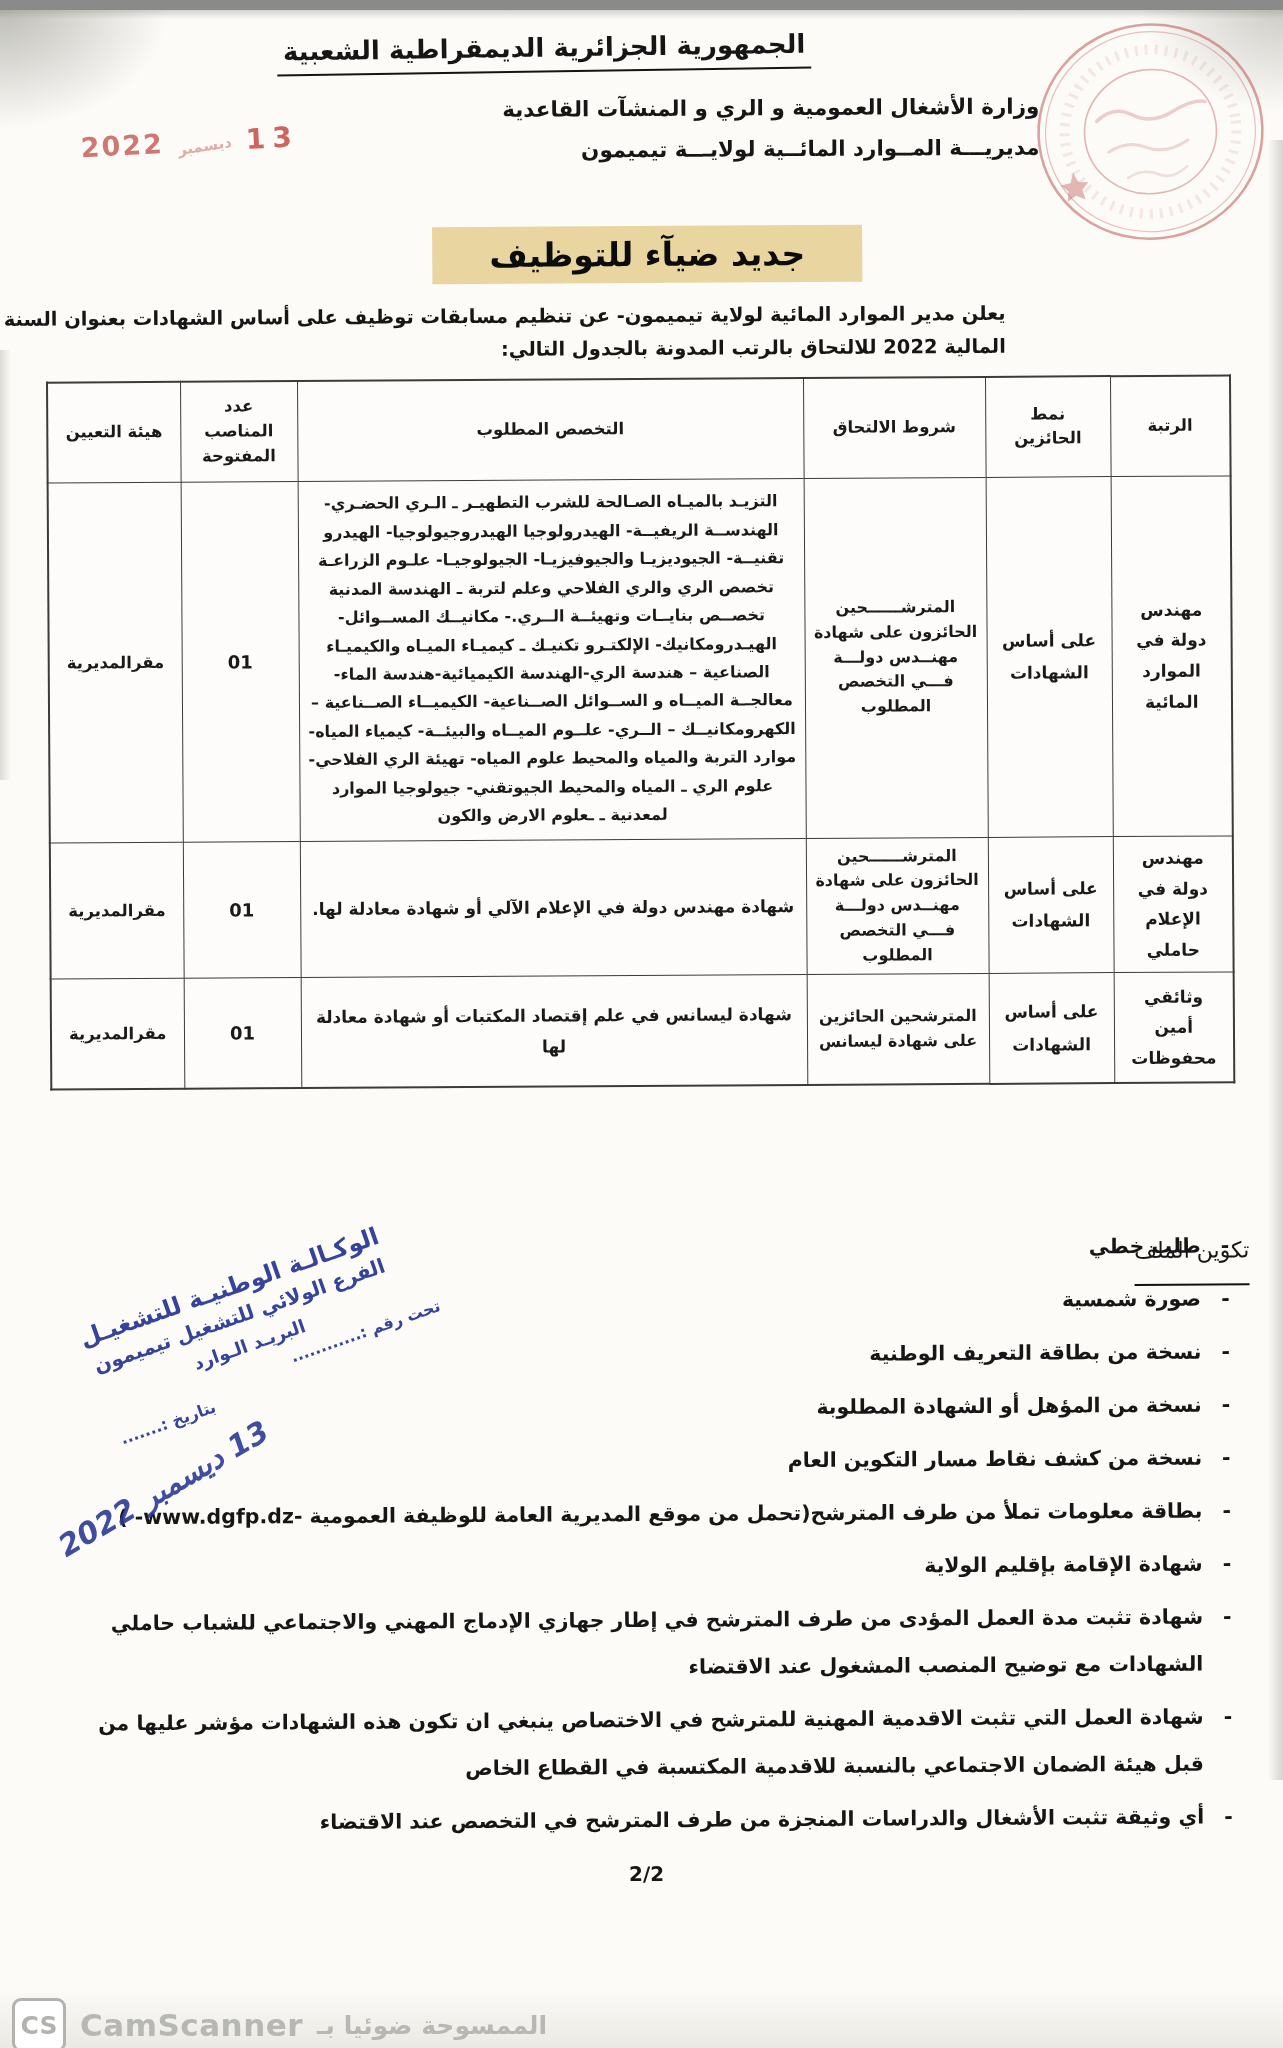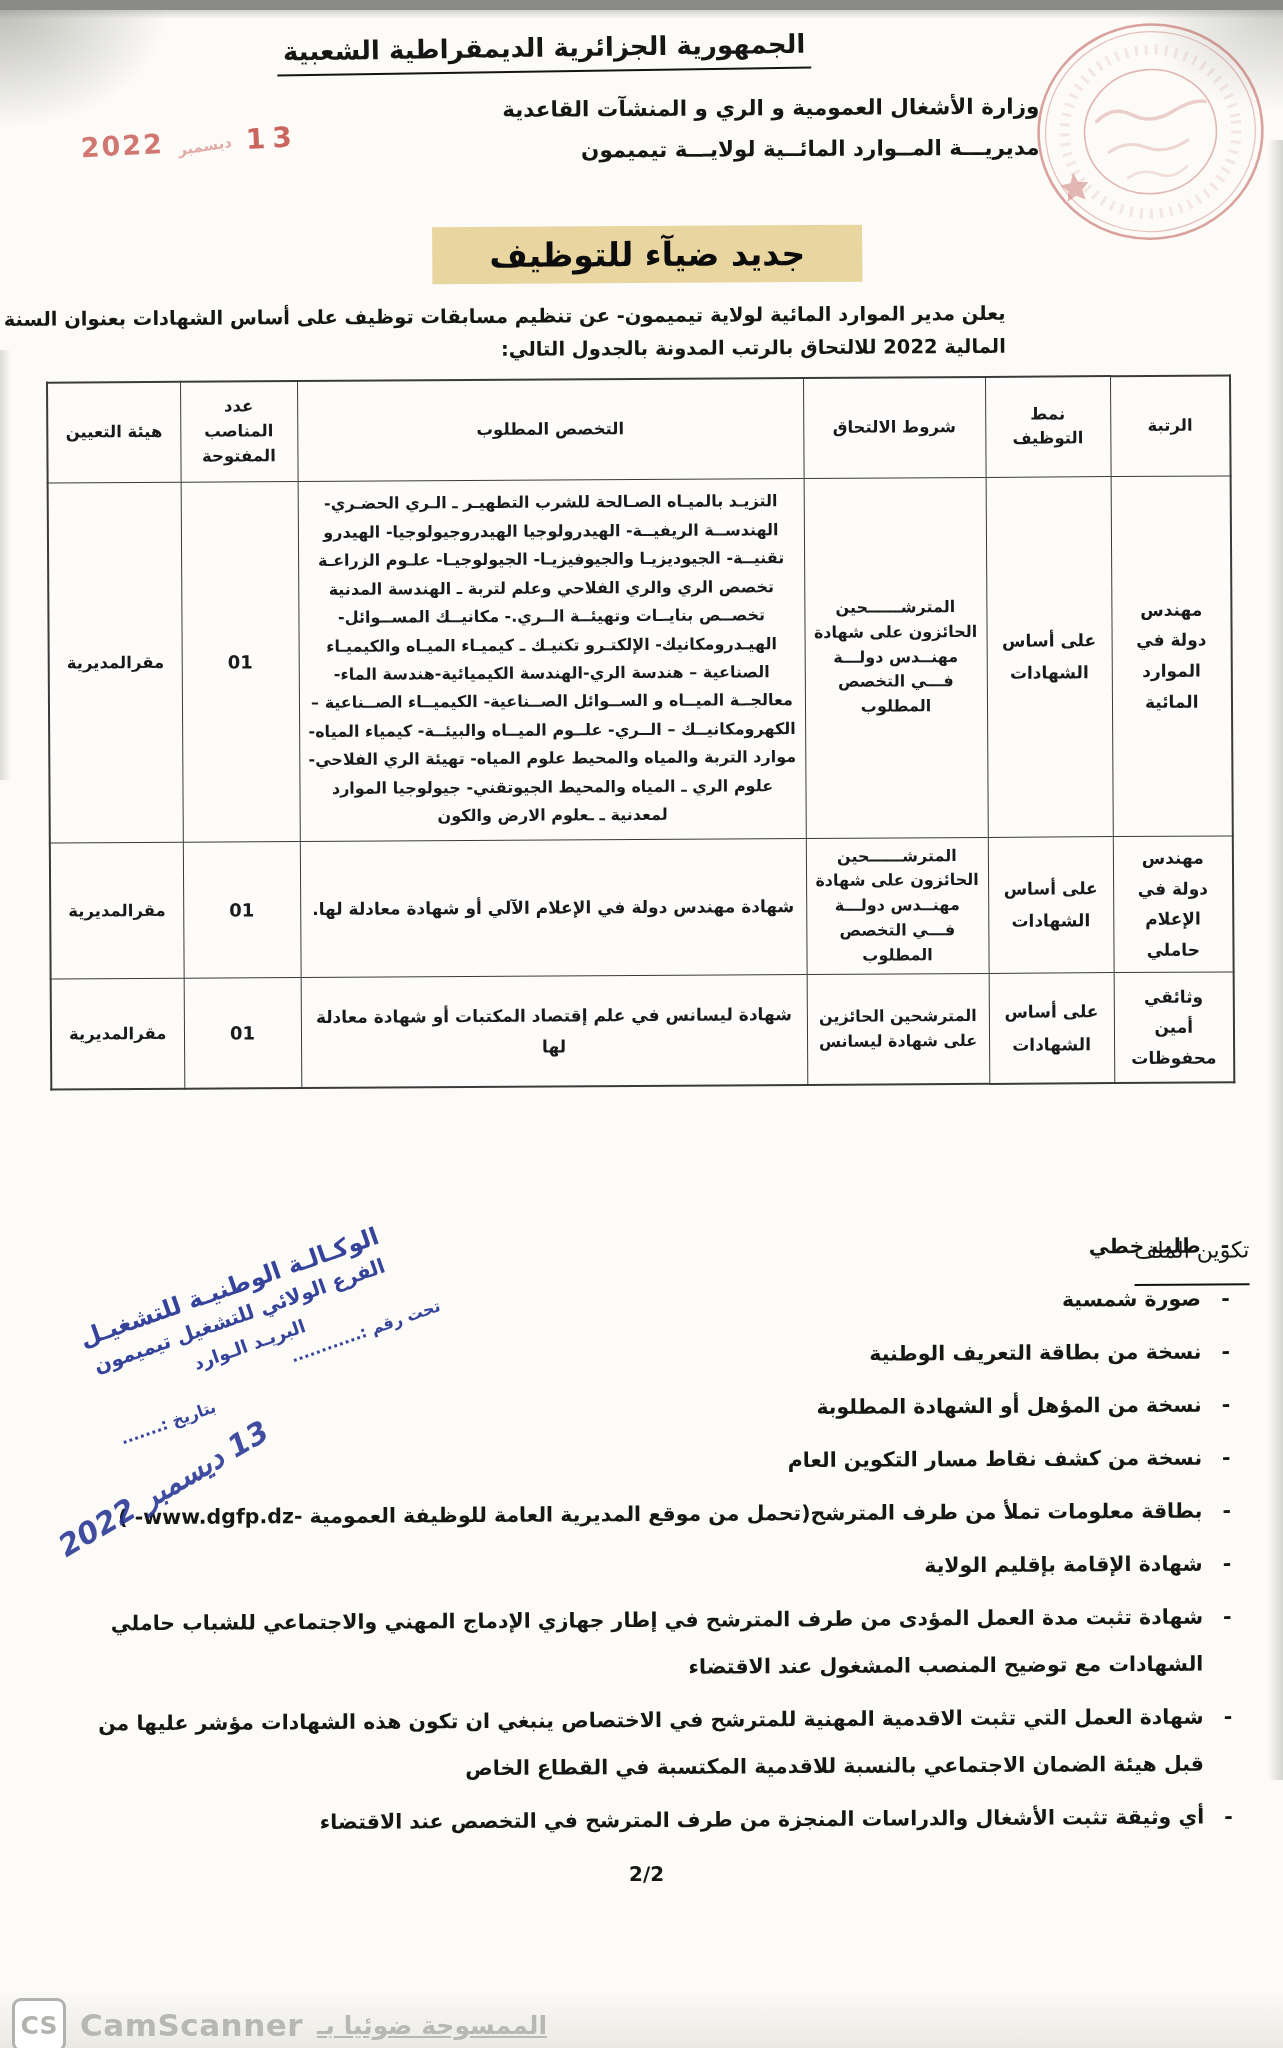--- a/index.html
+++ b/index.html
@@ -102,21 +102,21 @@
 
   
   .footer{left:12px;top:1988px;display:flex;align-items:center;gap:14px;direction:ltr;}
   .cs-logo{
     position:relative;width:48px;height:48px;border:3.5px solid #b2b2ae;border-radius:9px;
     display:flex;align-items:center;justify-content:center;
     font-size:25px;font-weight:700;color:#b2b2ae;background:#fff;
   }
   .cs-tab{position:absolute;left:6px;bottom:-11px;width:26px;height:12px;background:#b2b2ae;border-radius:3px;}
   .cs-brand{font-size:31px;font-weight:700;color:#b7b7b3;letter-spacing:.5px;}
-  .cs-arabic{font-size:25px;font-weight:700;color:#b7b7b3;direction:rtl;text-decoration:underline;}
+  .cs-arabic{font-size:25px;font-weight:700;color:#b7b7b3;direction:rtl;}
 </style>
 </head>
 <body>
 
 <div class="page">
 
   <div class="abs sh-top"></div>
   <div class="abs sh-topleft"></div>
   <div class="abs sh-topright"></div>
   <div class="abs sh-right"></div>
@@ -162,21 +162,21 @@
         <col style="width:120px">
           <col style="width:125px">
           <col style="width:182px">
         <col style="width:506px">
           <col style="width:117px">
           <col style="width:133px">
       </colgroup>
       <thead>
         <tr style="height:100px">
           <th>الرتبة</th>
-          <th>نمط التوظيف</th>
+          <th>نمط الحائزين</th>
           <th>شروط الالتحاق</th>
           <th>التخصص المطلوب</th>
           <th>عدد المناصب المفتوحة</th>
           <th>هيئة التعيين</th>
         </tr>
       </thead>
       <tbody>
         <tr style="height:360px">
           <td class="c-rank">مهندس دولة في الموارد المائية</td>
           <td class="c-mode">على أساس الشهادات</td>

